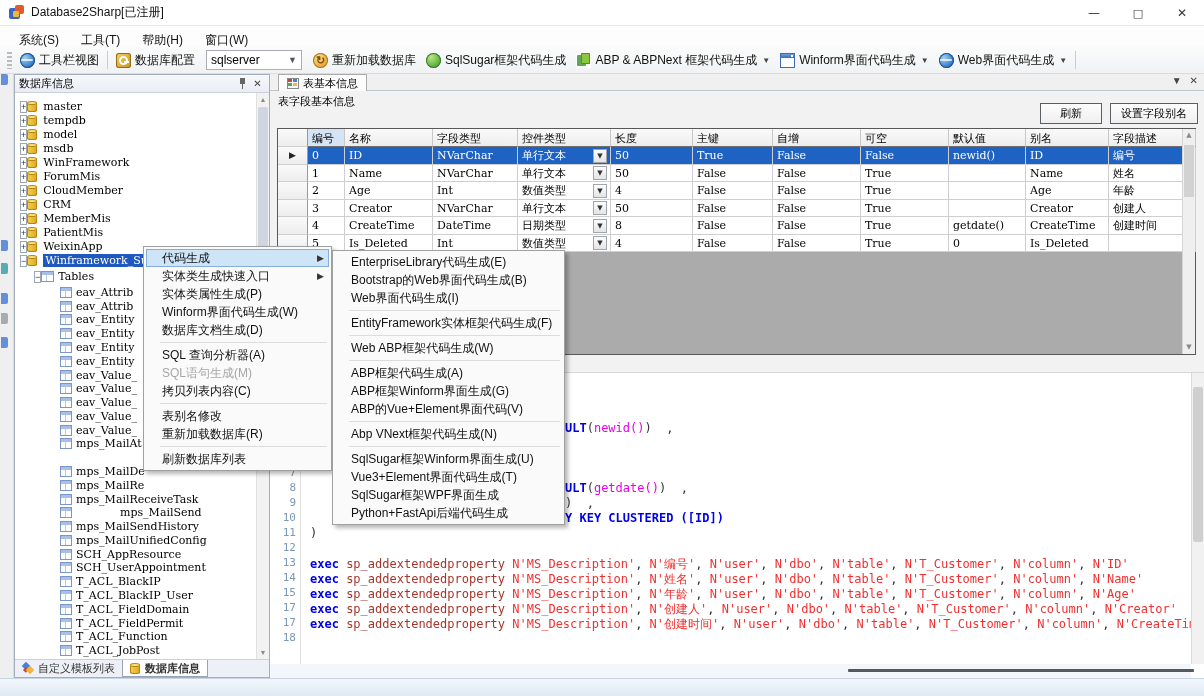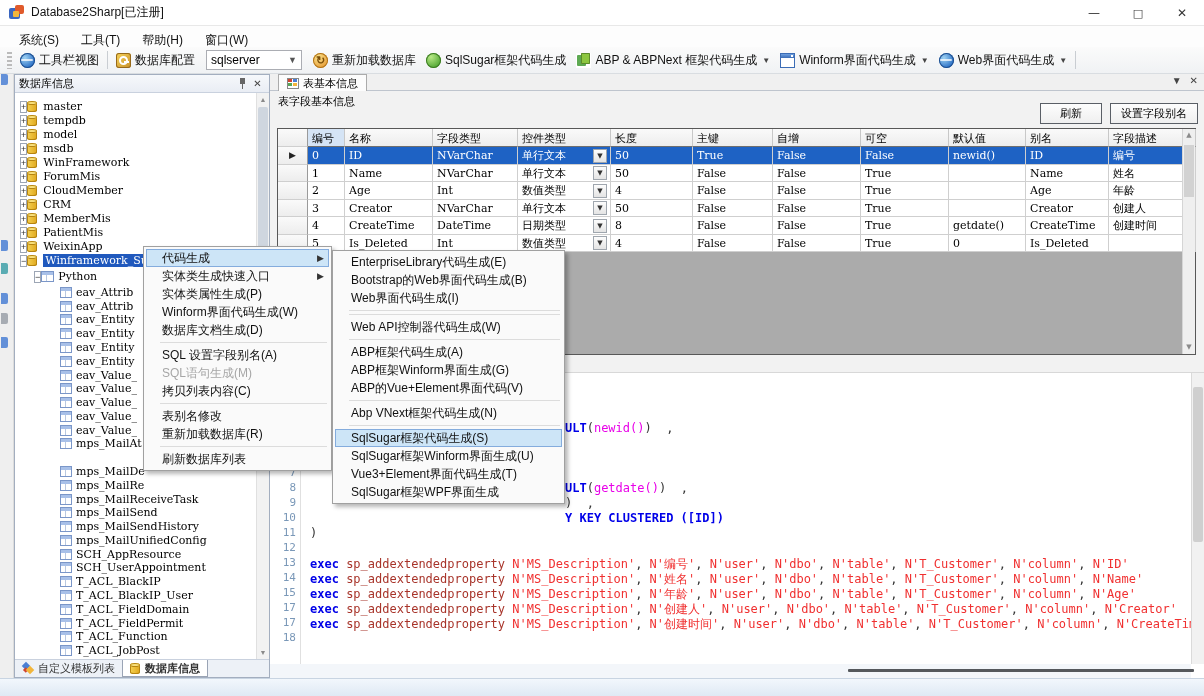--- a/index.html
+++ b/index.html
@@ -274,21 +274,21 @@
           <div class="tree-label">WeixinApp</div>
         </div>
         <div class="tree-row sel" style="top: 160px; height: 14px;">
           <div style="margin-left: 5px;"><span class="exp" style="position:static">−</span></div>
           <div class="icon i-db"></div>
           <div class="tree-label">Winframework_Sug</div>
         </div>
         <div class="tree-row" style="top: 176px; height: 14px;">
           <div style="margin-left: 19px;"><span class="exp" style="position:static">−</span></div>
           <div class="icon i-tbl" style="width: 13px;"></div>
-          <div class="tree-label">Python</div>
+          <div class="tree-label">Tables</div>
         </div>
         <div class="tree-row" style="top: 192.5px; height: 13.78px;">
           <div class="icon i-tbl" style="margin-left: 45px;"></div>
           <div class="tree-label">eav_Attrib</div>
         </div>
         <div class="tree-row" style="top: 206.28px; height: 13.78px;">
           <div class="icon i-tbl" style="margin-left: 45px;"></div>
           <div class="tree-label">eav_Attrib</div>
         </div>
         <div class="tree-row" style="top: 220.06px; height: 13.78px;">
@@ -340,21 +340,21 @@
           <div class="tree-label">mps_MailDe</div>
         </div>
         <div class="tree-row" style="top: 385.42px; height: 13.78px;">
           <div class="icon i-tbl" style="margin-left: 45px;"></div>
           <div class="tree-label">mps_MailRe</div>
         </div>
         <div class="tree-row" style="top: 399.2px; height: 13.78px;">
           <div class="icon i-tbl" style="margin-left: 45px;"></div>
           <div class="tree-label">mps_MailReceiveTask</div>
         </div>
-        <div class="tree-row" style="top: 412.98px; height: 13.78px;">
+        <div class="tree-row" style="top: 412.98px; height: 13.78px; gap: 44px;">
           <div class="icon i-tbl" style="margin-left: 45px;"></div>
           <div class="tree-label">mps_MailSend</div>
         </div>
         <div class="tree-row" style="top: 426.76px; height: 13.78px;">
           <div class="icon i-tbl" style="margin-left: 45px;"></div>
           <div class="tree-label">mps_MailSendHistory</div>
         </div>
         <div class="tree-row" style="top: 440.54px; height: 13.78px;">
           <div class="icon i-tbl" style="margin-left: 45px;"></div>
           <div class="tree-label">mps_MailUnifiedConfig</div>
@@ -580,43 +580,44 @@
 
   <div class="statusband"></div>
 
   <div class="menu" style="left:143px;top:246px;width:189px;">
       <div class="m-item hl">代码生成<div class="m-arrow">▶</div></div>
       <div class="m-item">实体类生成快速入口<div class="m-arrow">▶</div></div>
       <div class="m-item">实体类属性生成(P)</div>
       <div class="m-item">Winform界面代码生成(W)</div>
       <div class="m-item">数据库文档生成(D)</div>
       <div class="m-sep"></div>
-      <div class="m-item">SQL 设置字段别名(A)</div>
+      <div class="m-item">SQL 查询分析器(A)</div>
       <div class="m-item dis">SQL语句生成(M)</div>
       <div class="m-item">拷贝列表内容(C)</div>
       <div class="m-sep"></div>
       <div class="m-item">表别名修改</div>
       <div class="m-item">重新加载数据库(R)</div>
       <div class="m-sep"></div>
       <div class="m-item">刷新数据库列表</div>
     </div>
 
   <div class="menu" style="left:332px;top:250px;width:233px;">
       <div class="m-item">EnterpriseLibrary代码生成(E)</div>
       <div class="m-item">Bootstrap的Web界面代码生成(B)</div>
       <div class="m-item">Web界面代码生成(I)</div>
       <div class="m-sep"></div>
-      <div class="m-sep"></div>
-      <div class="m-item">Web API控制器代码生成(W)</div>
+      <div class="m-item">EntityFramework实体框架代码生成(F)</div>
+      <div class="m-sep"></div>
+      <div class="m-item">Web ABP框架代码生成(W)</div>
       <div class="m-sep"></div>
       <div class="m-item">ABP框架代码生成(A)</div>
       <div class="m-item">ABP框架Winform界面生成(G)</div>
       <div class="m-item">ABP的Vue+Element界面代码(V)</div>
       <div class="m-sep"></div>
       <div class="m-item">Abp VNext框架代码生成(N)</div>
       <div class="m-sep"></div>
-      <div class="m-item hl">SqlSugar框架代码生成(S)</div>
       <div class="m-item">SqlSugar框架Winform界面生成(U)</div>
       <div class="m-item">Vue3+Element界面代码生成(T)</div>
       <div class="m-item">SqlSugar框架WPF界面生成</div>
+      <div class="m-item">Python+FastApi后端代码生成</div>
     </div>
 
 </div>
 
 </body></html>

